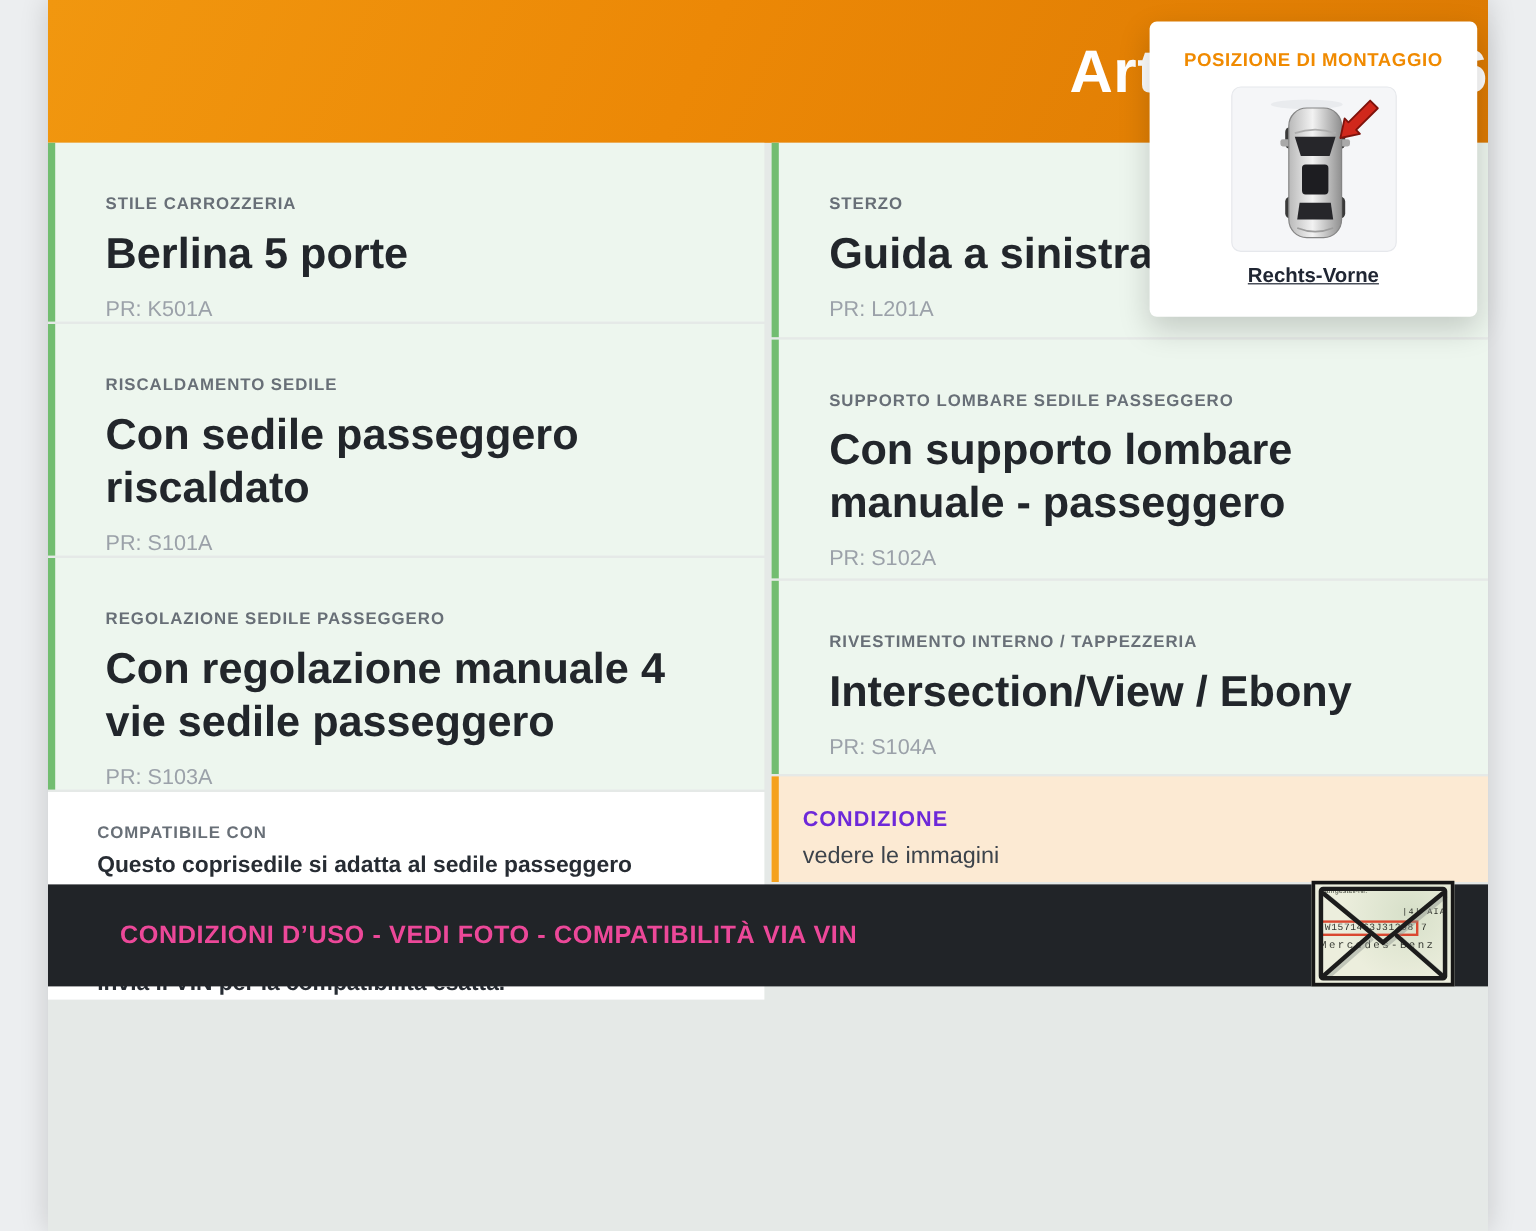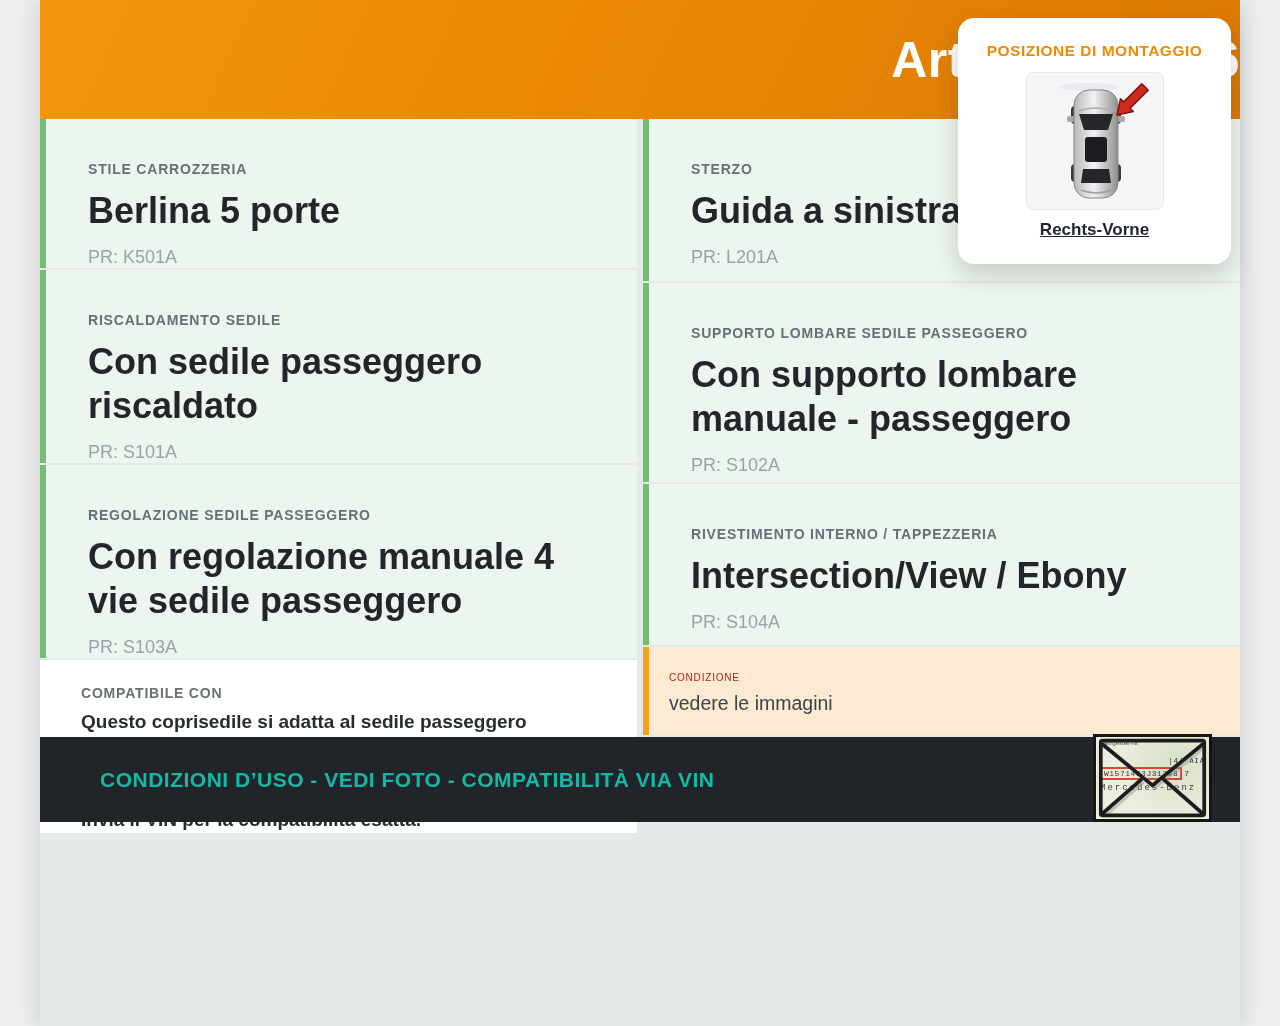--- a/index.html
+++ b/index.html
@@ -24,50 +24,50 @@
   .main { height: 618px; display: flex; gap: 6px; }
   .col { width: 597px; display: flex; flex-direction: column; gap: 2px; }
 
   .card { background: #edf6ee; border-left: 6px solid #72bd70; padding: 42px 38px 0 42px; }
   .h178 { height: 178px; } .h220 { height: 220px; } .h222 { height: 222px; } .h96 { height: 96px; }
   .spec-label { font-size: 14px; font-weight: 700; color: #686f77; letter-spacing: .8px; }
   .spec-value { font-size: 36px; font-weight: 700; color: #22262b; line-height: 44px; margin-top: 12px; white-space: pre-line; }
   .spec-pr { font-size: 18px; color: #9ba1a9; margin-top: 14px; }
 
   .cond { background: #fcead3; border-left: 6px solid #f5a11c; padding: 25px 20px 0 20px; }
-  .cond-label { font-size: 10px; font-weight: 400; color: #b91c1c; letter-spacing: .8px; }
+  .cond-label { font-size: 18px; font-weight: 700; color: #6d28d9; letter-spacing: .8px; }
   .cond-value { font-size: 19.5px; color: #3c434b; margin-top: 9px; }
 
   .compat { background: #ffffff; padding: 25px 24px 0 41px; flex: 1; }
   .compat-text { font-size: 19px; font-weight: 700; color: #272c33; line-height: 24.5px; margin-top: 9px; white-space: pre-line; }
   .filler { background: #ffffff; flex: 1; }
 
   
   .ftr { height: 85px; background: #212428; position: relative; display: flex; align-items: center; padding-left: 60px; }
-  .ftr-text { color: #14b8a6; font-size: 21px; font-weight: 700; letter-spacing: .5px; }
+  .ftr-text { color: #ec4899; font-size: 21px; font-weight: 700; letter-spacing: .5px; }
 
   
   .plate {
     position: absolute; right: 28px; bottom: 0; width: 119px; height: 88px;
     background: #eceedd; border: 3px solid #161616; overflow: hidden;
     background-image: radial-gradient(circle at 70% 30%, rgba(150,180,140,.25), rgba(0,0,0,0) 60%);
   }
   .plate-inner { position: relative; height: 100%; padding: 3px 4px; font-family: "Liberation Mono", monospace; }
   .plate-label { font-size: 6px; color: #4a4f45; font-family: "Liberation Sans", sans-serif; }
   .plate-code { font-size: 7px; color: #2c2f2a; text-align: right; margin-top: 11px; letter-spacing: 1px; }
   .vin-row { display: flex; align-items: center; margin-top: 2px; }
   .vin-box { border: 2px solid #da4830; padding: 0 2px; font-size: 8px; letter-spacing: .5px; color: #33362f; white-space: nowrap; }
   .vin-check { font-size: 8px; color: #33362f; margin-left: 2px; }
   .plate-brand { font-size: 9px; letter-spacing: 2px; color: #3a3d36; margin-top: 3px; }
   .env-svg { position: absolute; inset: 0; width: 100%; height: 100%; }
 
   
   .mount {
     position: absolute; top: 18px; left: 918px; width: 273px; height: 246px;
-    background: #fff; border-radius: 16px; box-shadow: 0 10px 26px rgba(0,0,0,.18);
+    background: #fff; border-radius: 6px; box-shadow: 0 10px 26px rgba(0,0,0,.18);
     z-index: 5; display: flex; flex-direction: column; align-items: center;
   }
   .mount-heading { margin-top: 24px; font-size: 15.5px; font-weight: 700; color: #f08a00; letter-spacing: .5px; }
   .mount-imgbox {
     margin-top: 12px; width: 138px; height: 138px; background: #f5f6f8;
     border: 1px solid #e6e8ec; border-radius: 8px; position: relative; overflow: hidden;
   }
   .mount-caption { margin-top: 10px; font-size: 17px; font-weight: 700; color: #202633; text-decoration: underline; }
 </style>
 </head>

